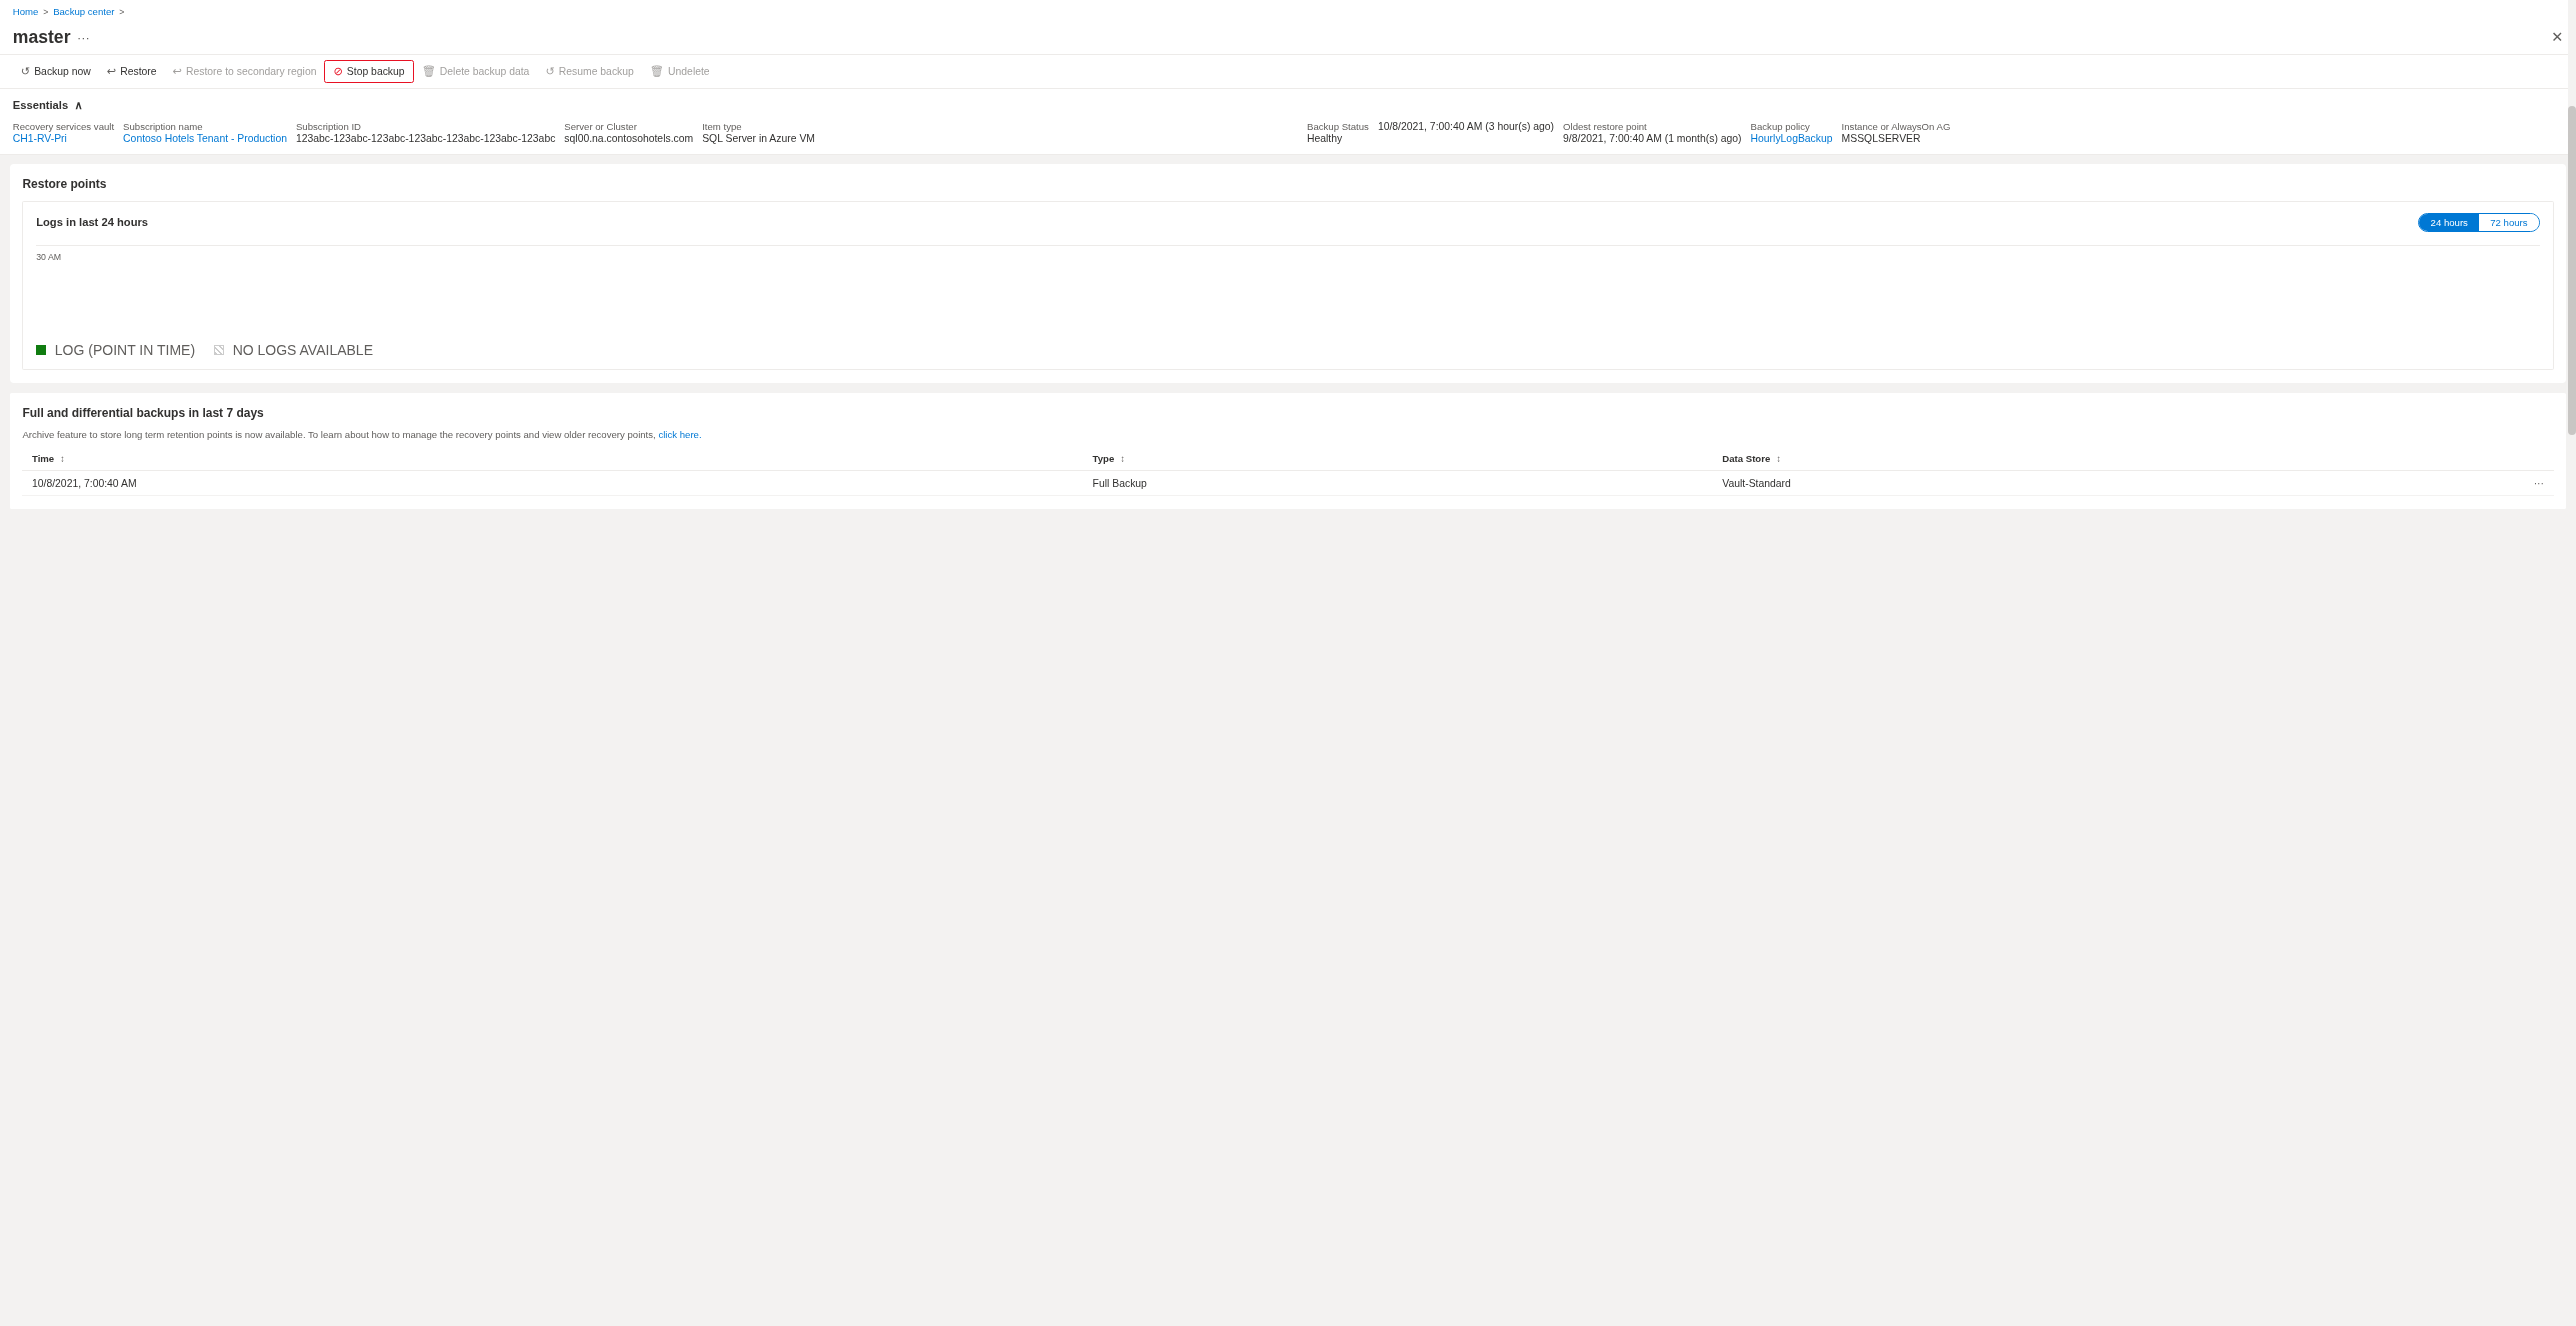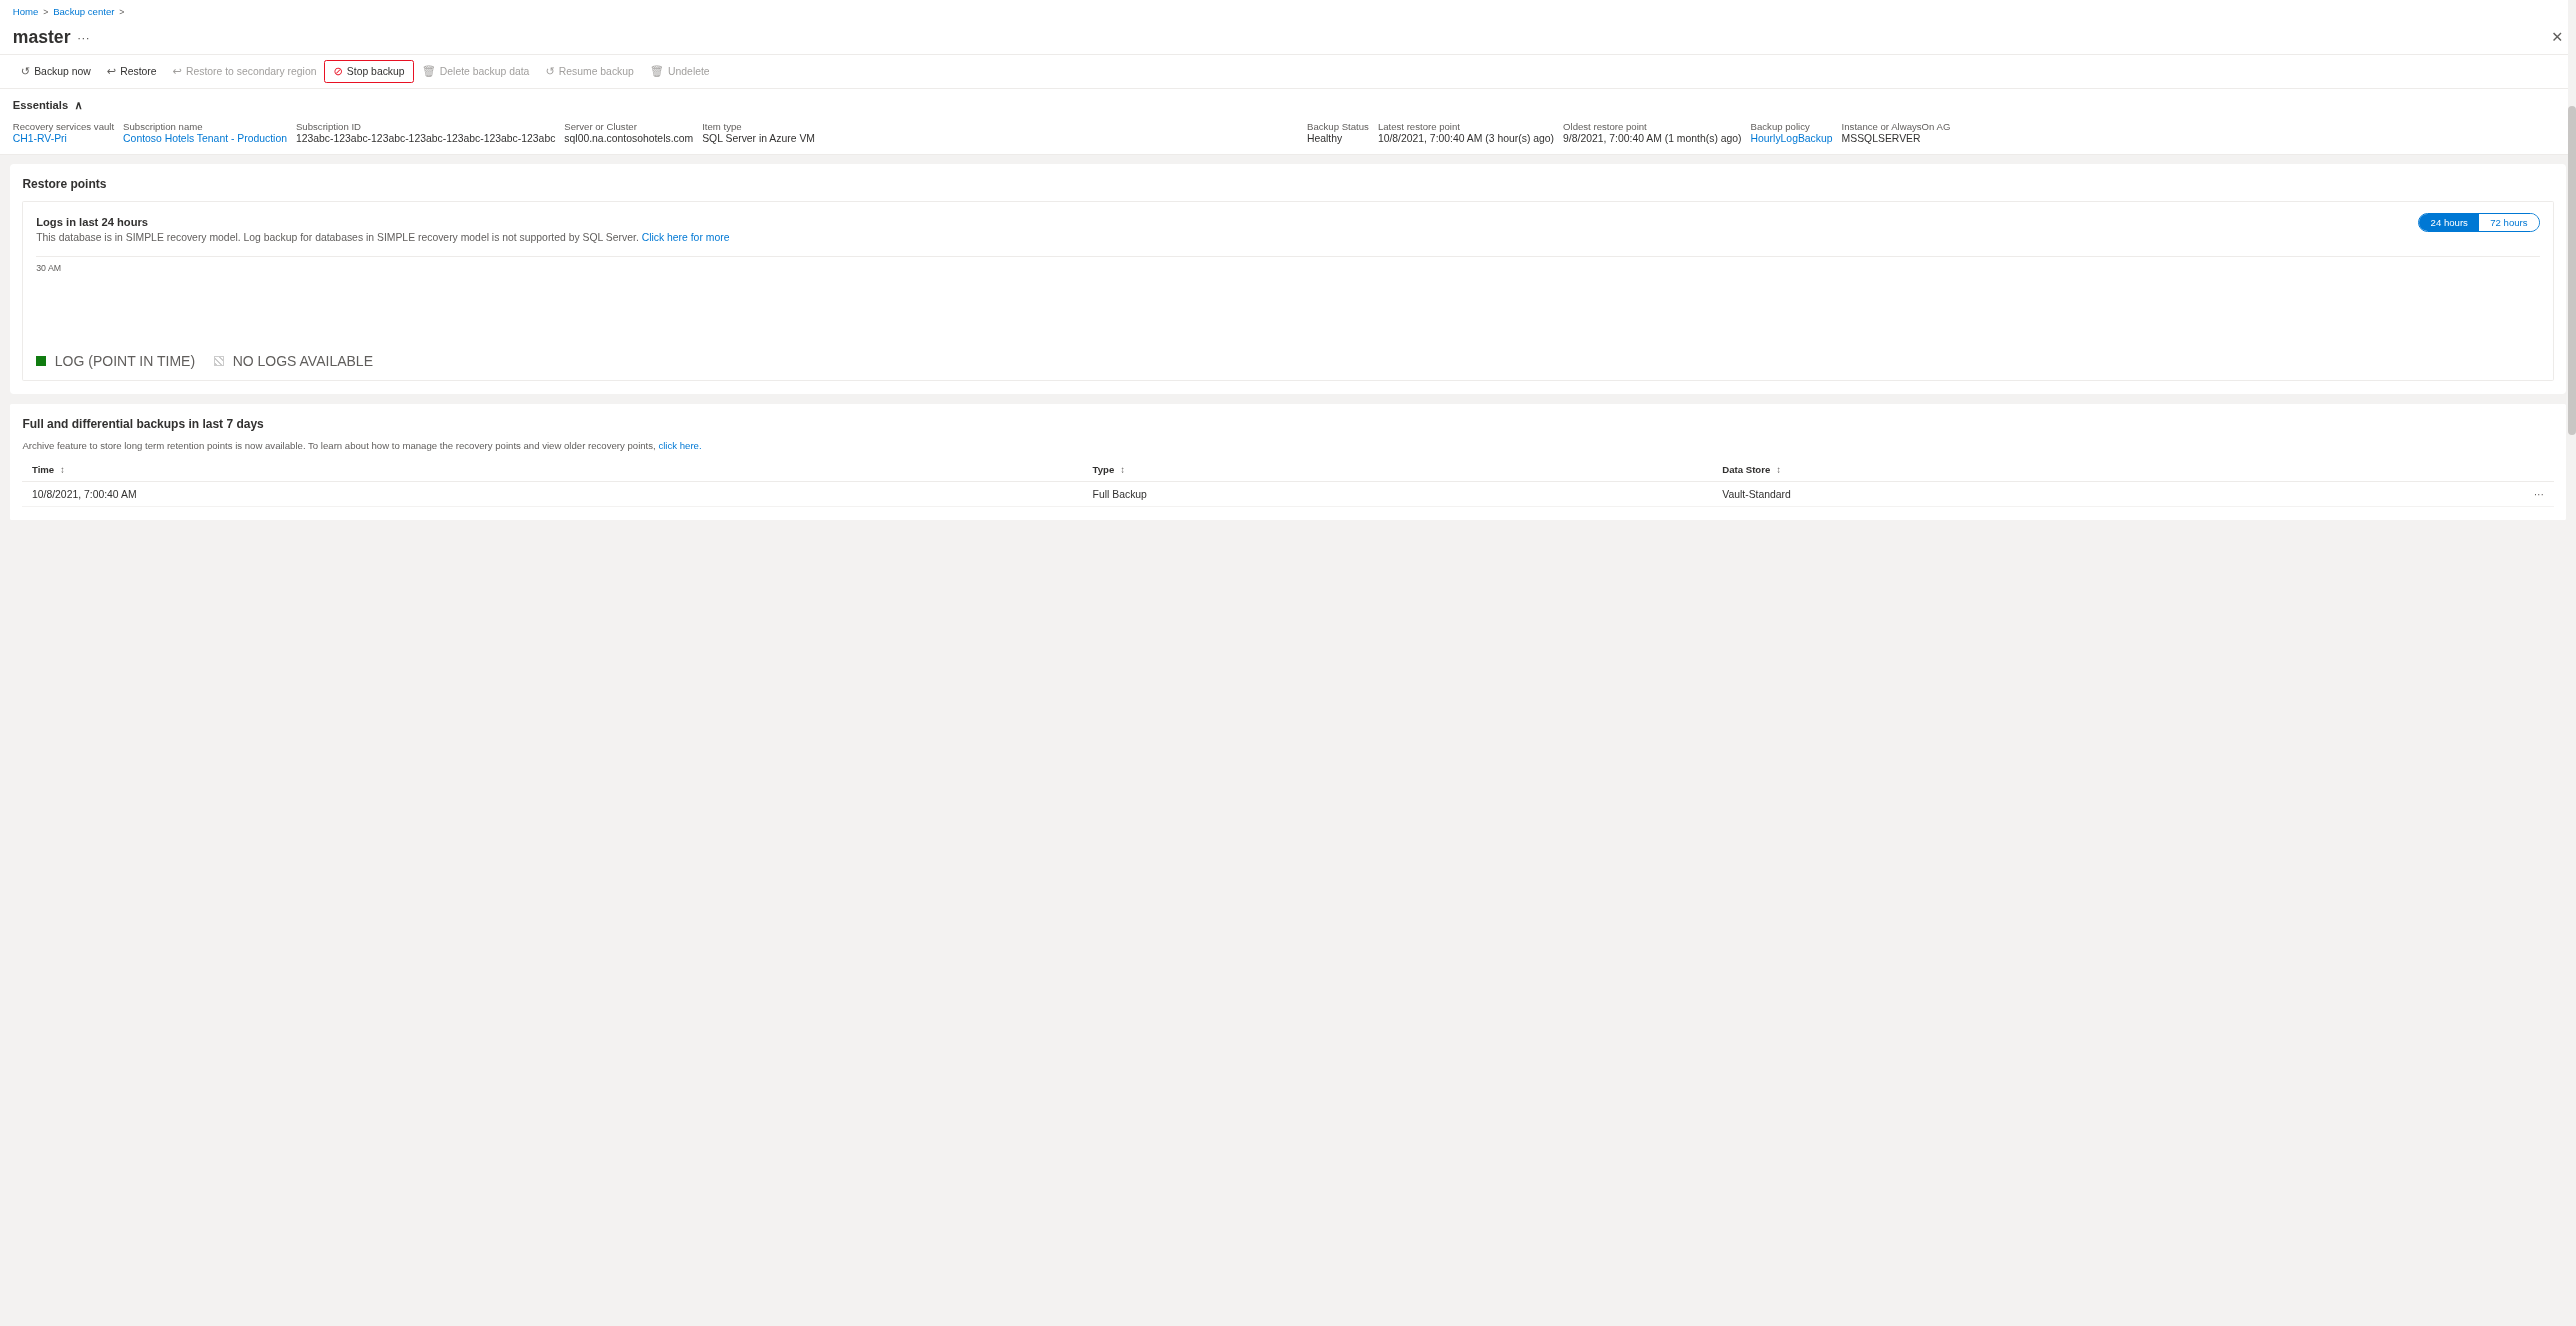--- a/index.html
+++ b/index.html
@@ -152,21 +152,20 @@
             <div class="field-label">Item type</div>
             <div class="field-value">SQL Server in Azure VM</div>
           </div>
         </div>
         <div class="essentials-right">
           <div>
             <div class="field-label">Backup Status</div>
             <div class="field-value">Healthy</div>
           </div>
           <div>
-            <div class="field-label">Latest restore point</div>
             <div class="field-value">10/8/2021, 7:00:40 AM (3 hour(s) ago)</div>
           </div>
           <div>
             <div class="field-label">Oldest restore point</div>
             <div class="field-value">9/8/2021, 7:00:40 AM (1 month(s) ago)</div>
           </div>
           <div>
             <div class="field-label">Backup policy</div>
             <div class="field-value">
               <a href="#">HourlyLogBackup</a>
@@ -183,24 +182,20 @@
     <div class="restore-points-section">
       <div class="section-title">Restore points</div>
 
       <div class="logs-panel">
         <div class="logs-header">
           <span class="logs-title">Logs in last 24 hours</span>
           <div class="time-toggle">
             <button class="time-toggle-btn active">24 hours</button>
             <button class="time-toggle-btn">72 hours</button>
           </div>
-        </div>
-        <div class="logs-message">
-          <span>This database is in SIMPLE recovery model. Log backup for databases in SIMPLE recovery model is not supported by SQL Server.</span>
-          <a href="#">Click here for more</a>
         </div>
 
         <div class="timeline-area">
           <div class="timeline-label">30 AM</div>
           <div class="timeline-chart">
             
           </div>
           <div class="legend">
             <div class="legend-item">
               <div class="legend-box green"></div>

